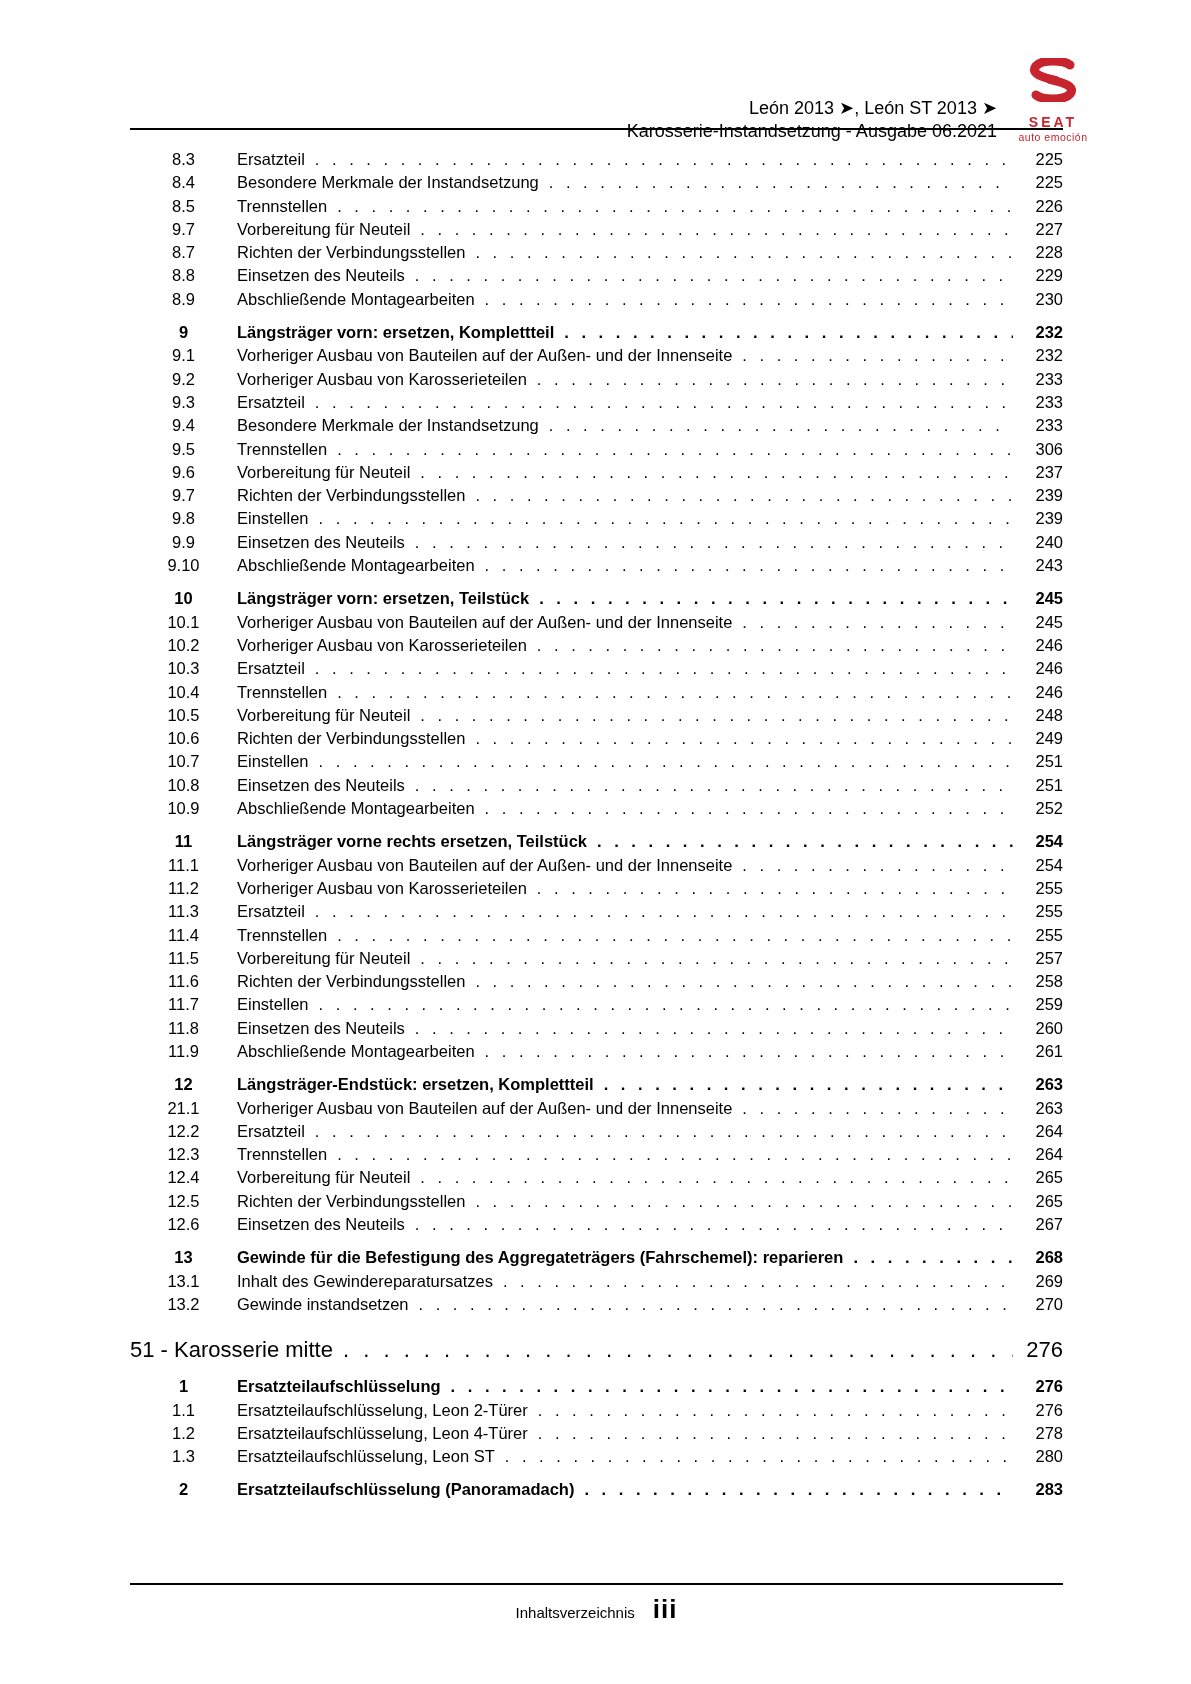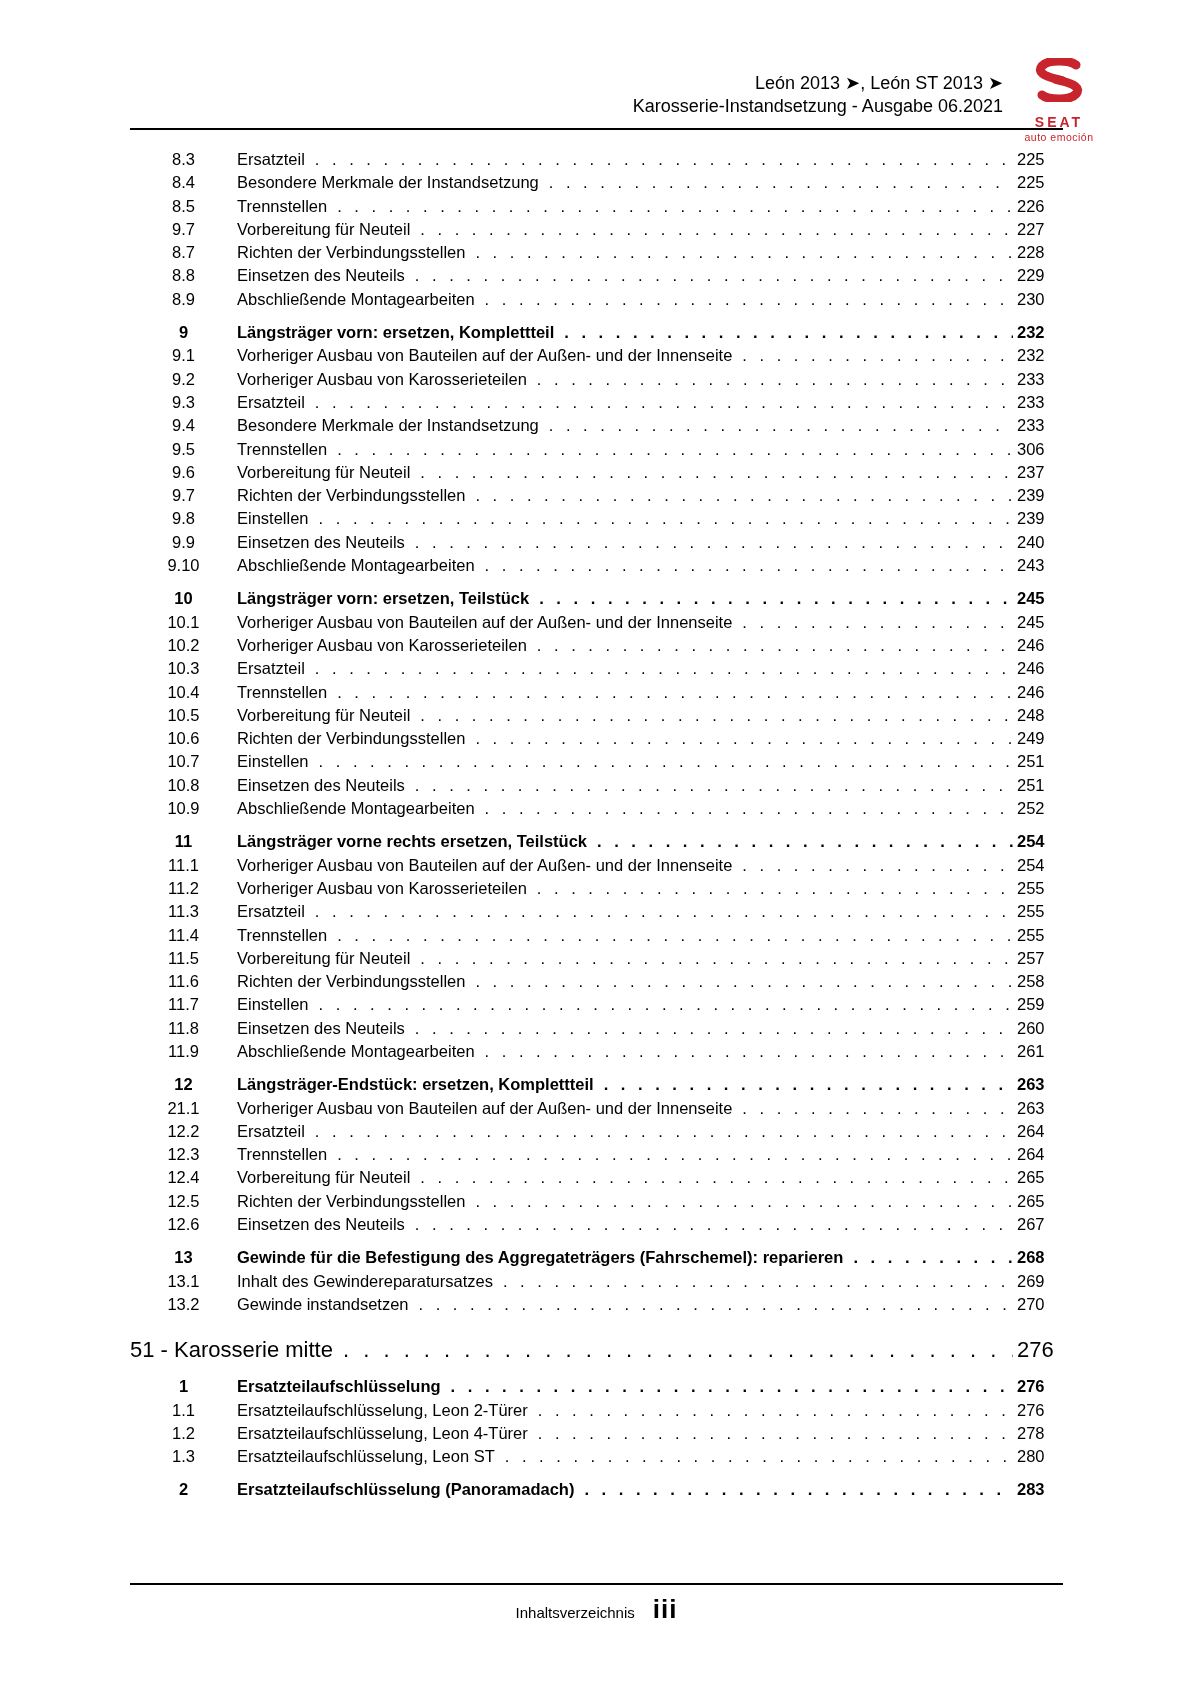--- a/index.html
+++ b/index.html
@@ -1,38 +1,38 @@
 <!DOCTYPE html>
 <html><head>
 <meta charset="utf-8">
 <style>
   html,body { margin:0; padding:0; background:#ffffff; }
   body { font-family:"Liberation Sans", sans-serif; color:#000; }
   .page { position:relative; width:1191px; height:1684px; background:#fff; overflow:hidden; }
 
   
-  .doc-header { position:absolute; top:58px; left:124px; width:975px;
-                display:flex; justify-content:flex-end; align-items:flex-start; }
+  .doc-header { position:absolute; top:58px; left:118px; width:975px;
+                display:flex; justify-content:flex-end; align-items:flex-end; }
   .header-text { text-align:right; font-size:18px; line-height:23px; padding-top:14px; }
   .seat-logo { width:80px; margin-left:16px; text-align:center; flex-shrink:0; }
   .seat-logo svg { display:block; margin:0 auto; }
   .logo-word { color:#c8242d; font-weight:bold; font-size:14px; letter-spacing:3px; margin-top:12px; }
   .logo-tag  { color:#c8242d; font-size:10.5px; margin-top:1px; letter-spacing:0.5px; }
   .header-rule { position:absolute; top:128px; left:130px; width:933px; border-top:2px solid #000; }
 
   
   #toc { position:absolute; top:150px; left:130px; width:933px; }
   .row { display:flex; align-items:baseline; height:23.3px; font-size:16.5px; }
   .row .num   { width:107px; flex-shrink:0;text-align:center; }
   .row .title { white-space:nowrap; flex-shrink:0; }
   .row .leader { flex:1; overflow:hidden; white-space:nowrap; margin:0 4px 0 10px; letter-spacing:4px; }
   .row .leader::before {
     content:". . . . . . . . . . . . . . . . . . . . . . . . . . . . . . . . . . . . . . . . . . . . . . . . . . . . . . . . . . . . . . . . . . . . . . . . . . . . . . . . . . . .";
   }
-  .row .pagenum { min-width:46px; text-align:left; flex-shrink:0; }
+  .row .pagenum { min-width:46px; text-align:right; flex-shrink:0; }
   .row.section { font-weight:bold; margin-top:10px; }
   .row.chapter { font-size:22px; height:30px; margin-top:19px; margin-bottom:5px; }
 
   
   .footer-rule { position:absolute; top:1583px; left:130px; width:933px; border-top:2px solid #000; }
   .doc-footer { position:absolute; top:1594px; left:130px; width:933px;
                 display:flex; justify-content:center; align-items:baseline; }
   .footer-label { font-size:15px; }
   .footer-page  { font-size:26px; font-weight:bold; margin-left:18px; letter-spacing:1px; }
 </style>

